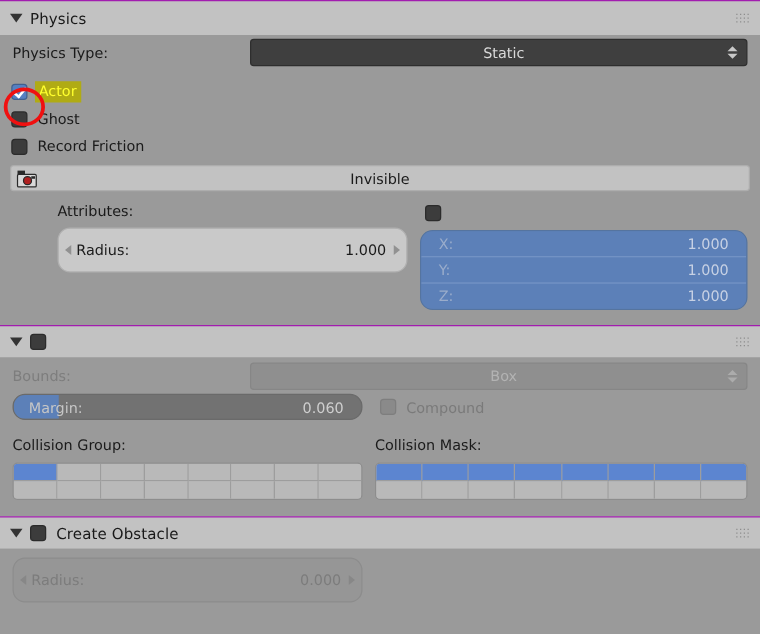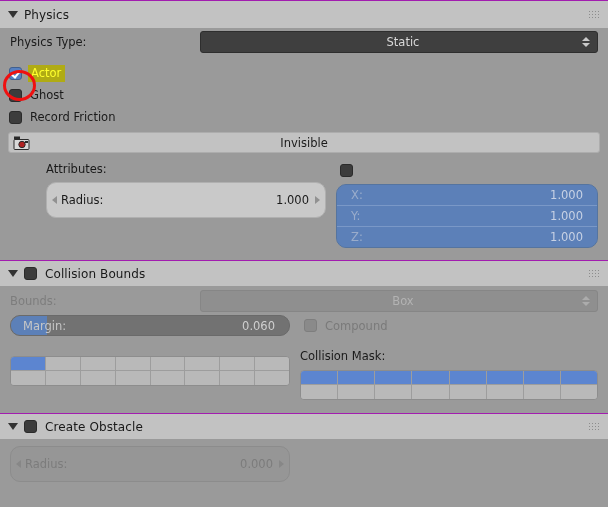--- a/index.html
+++ b/index.html
@@ -360,21 +360,20 @@
 
     <div style="height:12px;"></div>
   </div>
 </div>
 
 <div class="panel">
 
   <div class="panel-header sub">
     <span class="tri"></span>
     <span class="cbox" style="margin-right:8px;"></span>
-    <span class="panel-title">Collision Bounds</span>
     <span class="grip">
       <i></i>
         <i></i>
         <i></i>
         <i></i>
         <i></i>
         <i></i>
         <i></i>
         <i></i>
         <i></i>
@@ -408,20 +407,21 @@
         </div>
       </div>
       <div class="cbrow" style="height:21px; padding-left:4px;">
         <span class="cbox dim"></span>
         <span class="cb-label dim">Compound</span>
       </div>
     </div>
 
     <div style="display:flex; margin-top:13px;">
       <div style="width:300px; padding-left:10px; padding-right:10px; box-sizing:border-box;">
+        <div class="section-label">Collision Group:</div>
         <div class="grid-wrap" style="margin-top:7px;">
           <div class="grid-row">
             <span class="gcell on"></span>
             <span class="gcell"></span>
             <span class="gcell"></span>
             <span class="gcell"></span>
             <span class="gcell"></span>
             <span class="gcell"></span>
             <span class="gcell"></span>
             <span class="gcell"></span>

